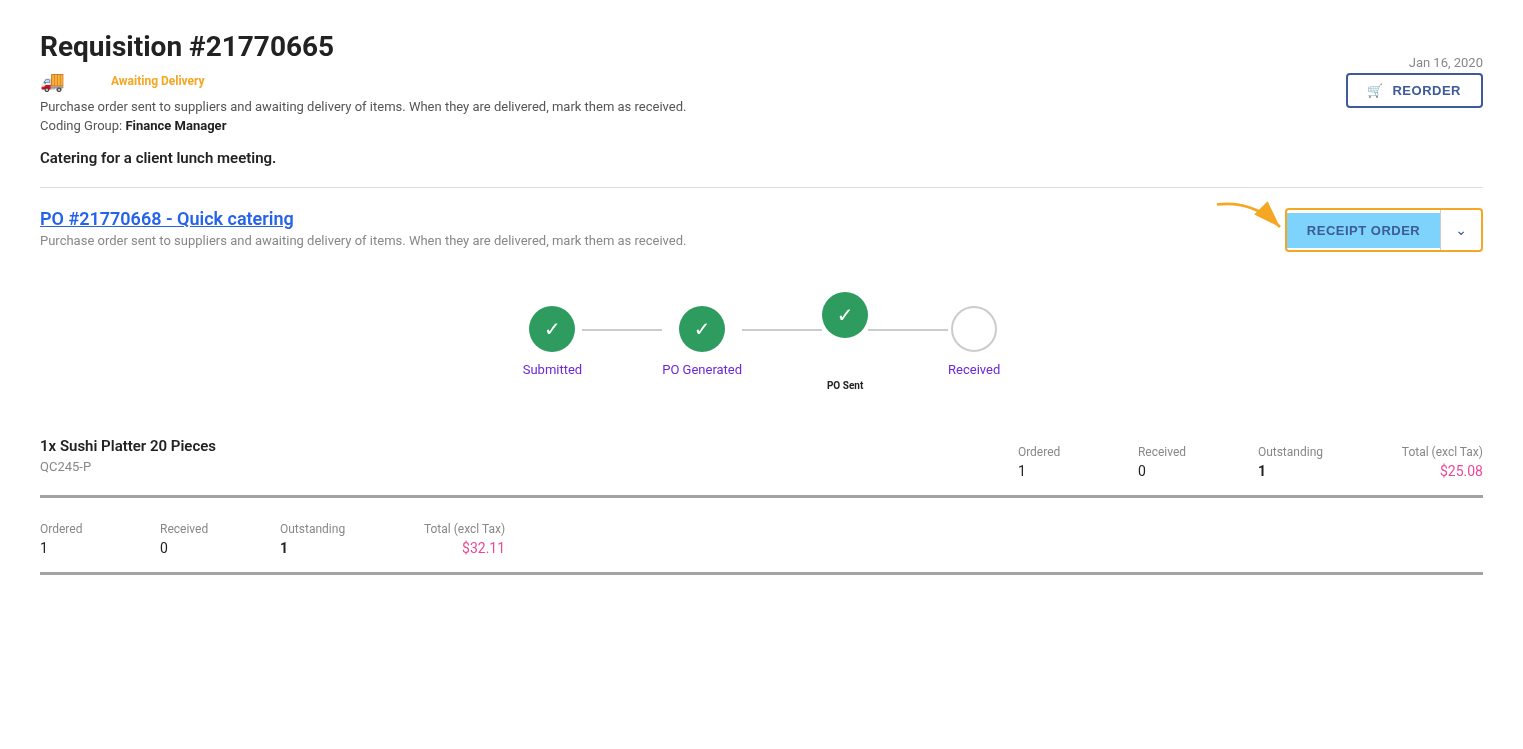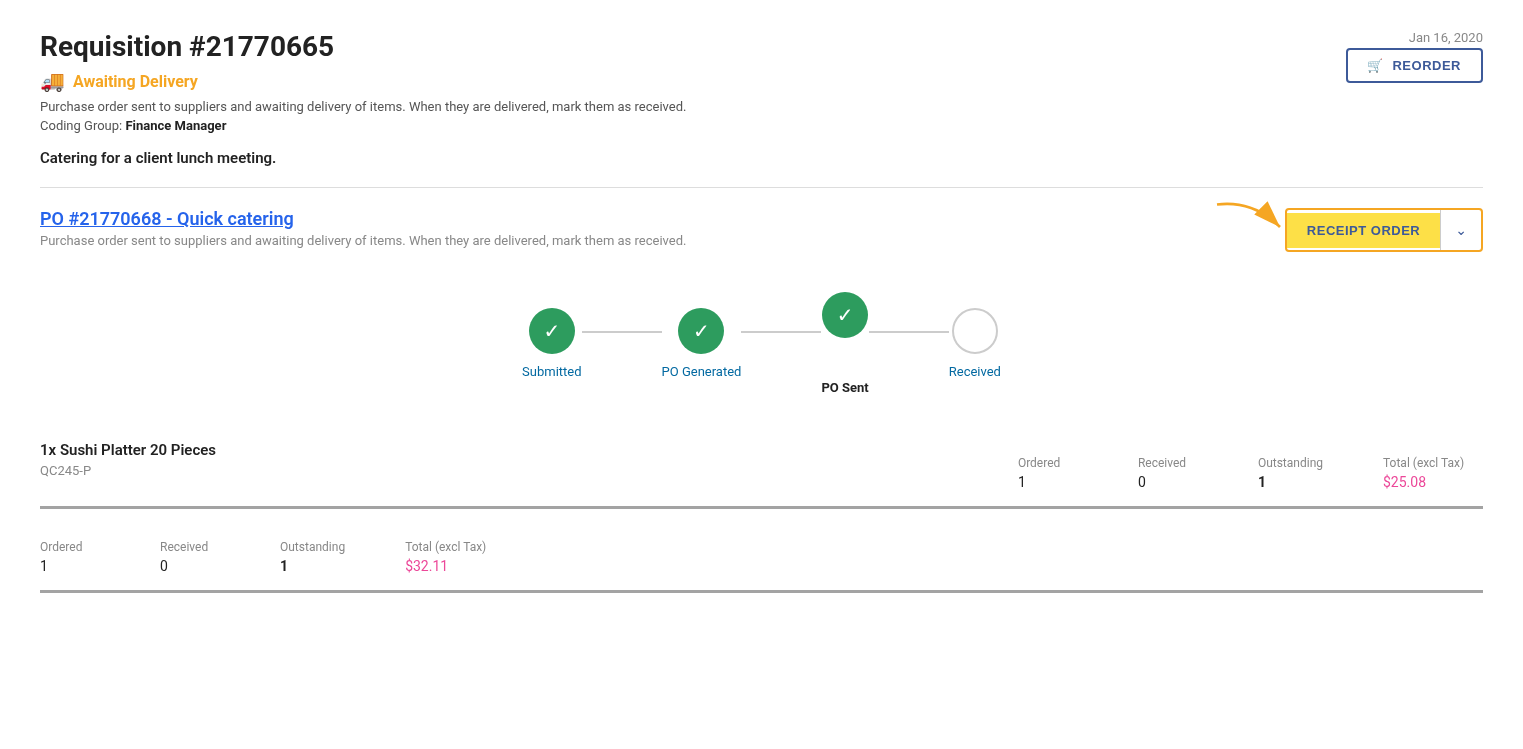--- a/index.html
+++ b/index.html
@@ -10,42 +10,43 @@
       font-size: 14px;
     }
     .page {
       max-width: 1523px;
       padding: 30px 40px;
       position: relative;
     }
     .header-row {
       display: flex;
       justify-content: space-between;
-      align-items: flex-start;
+      align-items: center;
     }
     .header-left h1 {
       font-size: 28px;
       font-weight: 700;
       color: #222;
       margin-bottom: 6px;
     }
     .awaiting-delivery {
       display: flex;
       align-items: center;
       gap: 8px;
       margin-bottom: 6px;
     }
     .truck-icon {
       color: #f5a623;
       font-size: 20px;
     }
     .awaiting-delivery-text {
       color: #f5a623;
-      font-size: 16px;
+      font-size: 12px;
       font-weight: 700;
+      margin-left: 38px;
     }
     .subtext {
       color: #555;
       font-size: 13px;
       margin-bottom: 4px;
     }
     .coding-group {
       color: #555;
       font-size: 13px;
       margin-bottom: 0;
@@ -128,21 +129,21 @@
       border-radius: 4px;
       overflow: hidden;
       cursor: pointer;
     }
     .receipt-order-main {
       padding: 10px 20px;
       color: #3d5a99;
       font-size: 13px;
       font-weight: 700;
       letter-spacing: 0.5px;
-      background: #fde047;
+      background: #7dd3fc;
       border: none;
       cursor: pointer;
     }
     .receipt-order-divider {
       width: 1px;
       height: 40px;
       background: #ccc;
     }
     .receipt-order-chevron {
       padding: 10px 14px;
@@ -178,25 +179,25 @@
     }
     .step-circle-pending {
       width: 46px;
       height: 46px;
       border-radius: 50%;
       border: 2px solid #ccc;
       background: #fff;
     }
     .step-label {
       font-size: 13px;
-      color: #0369a1;
+      color: #6d28d9;
       text-align: center;
     }
     .step-label-active {
-      font-size: 13px;
+      font-size: 10px;
       color: #222;
       font-weight: 700;
       text-align: center;
       margin-top: 32px;
     }
     .step-connector {
       width: 80px;
       height: 2px;
       background: #ccc;
       margin-bottom: 24px;
@@ -227,21 +228,21 @@
     }
     .item-price {
       color: #555;
       font-size: 13px;
       font-style: italic;
     }
     .item-right {
       display: flex;
       gap: 60px;
       align-items: flex-start;
-      margin-top: 15px;
+      margin-top: 8px;
     }
     .item-stat {
       display: flex;
       flex-direction: column;
       align-items: flex-start;
       min-width: 60px;
     }
     .item-stat-label {
       color: #888;
       font-size: 12px;
@@ -252,21 +253,21 @@
       color: #222;
     }
     .item-stat-value-bold {
       font-size: 14px;
       color: #222;
       font-weight: 700;
     }
     .item-total {
       display: flex;
       flex-direction: column;
-      align-items: flex-start;
+      align-items: flex-end;
       min-width: 100px;
     }
     .item-total-label {
       color: #888;
       font-size: 12px;
       margin-bottom: 4px;
     }
     .item-total-value {
       font-size: 14px;
       color: #ec4899;

